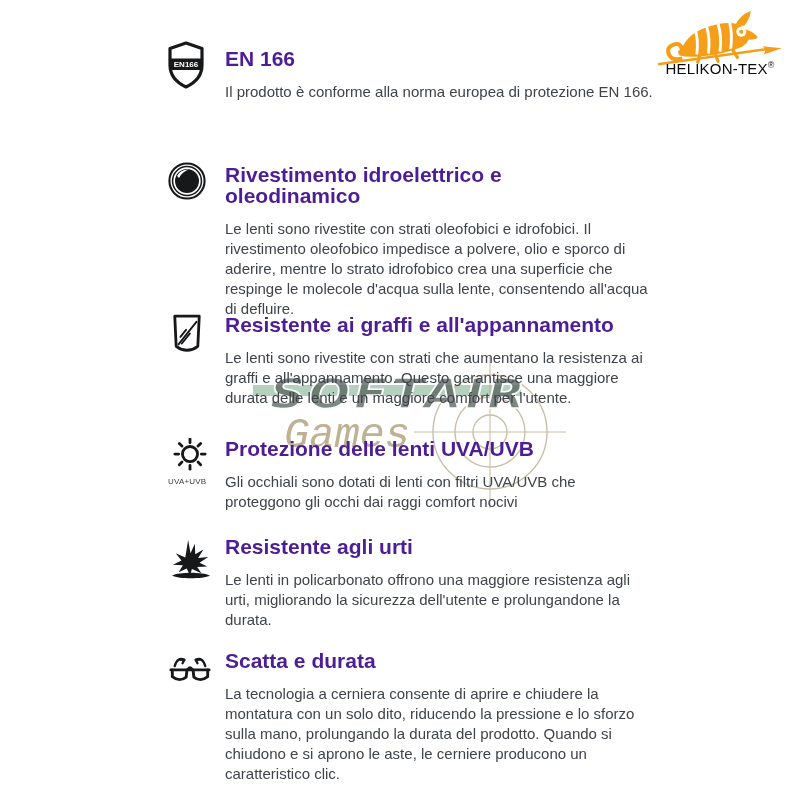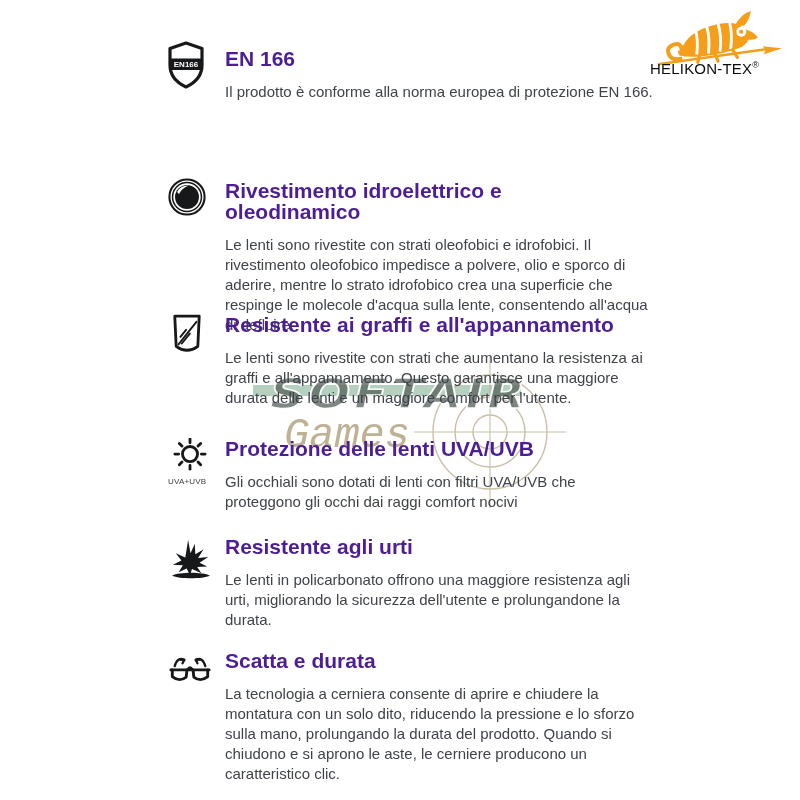--- a/index.html
+++ b/index.html
@@ -1,21 +1,21 @@
 <!DOCTYPE html>
 <html><head>
 <meta charset="utf-8">
 <style>
   html,body{margin:0;padding:0;}
   body{
     width:800px;height:800px;position:relative;background:#ffffff;
     font-family:"Liberation Sans", sans-serif;overflow:hidden;
   }
   
-  .logo{position:absolute;top:8px;right:10px;width:140px;text-align:left;z-index:2;}
+  .logo{position:absolute;top:8px;right:10px;width:140px;text-align:center;z-index:2;}
   .logo svg{display:block;margin:0 auto;}
   .brand-line{margin-top:-8px;font-size:15px;font-weight:500;color:#0d0d0d;letter-spacing:.2px;white-space:nowrap;}
   .brand-line sup{font-size:9px;vertical-align:super;}
   
   .watermark{position:absolute;left:250px;top:370px;width:330px;height:140px;z-index:1;pointer-events:none;}
   .wm-band{position:absolute;left:3px;top:15px;width:268px;height:11px;background:rgba(110,161,130,.5);}
   .wm-title{
     position:absolute;left:20px;top:1px;margin:0;
     font-family:"DejaVu Sans",sans-serif;font-weight:bold;font-style:italic;
     font-size:40px;letter-spacing:3px;color:rgba(90,101,94,.78);
@@ -88,21 +88,21 @@
       <path d="M1 17.5 H35 V29 H1 Z" fill="#17181a"></path>
       <text x="18" y="26.3" text-anchor="middle" font-size="8" font-weight="bold" fill="#ffffff">EN166</text>
     </svg>
   </div>
   <div class="ftext">
     <h3>EN 166</h3>
     <p>Il prodotto è conforme alla norma europea di protezione EN 166.</p>
   </div>
 </section>
 
-<section class="feature" style="top:180px">
+<section class="feature" style="top:164px">
   <div class="ficon" style="top:-2px">
     <svg width="38" height="38" viewBox="0 0 40 40">
       <circle cx="20" cy="20" r="18.5" fill="none" stroke="#17181a" stroke-width="2.2"></circle>
       <circle cx="20" cy="20" r="15.2" fill="none" stroke="#17181a" stroke-width="1.6"></circle>
       <circle cx="20" cy="20" r="12.6" fill="#17181a"></circle>
       <path d="M9.5 14.8 Q 13 7.6 21.8 7.9 Q 14.5 10.6 11.6 16.8 Z" fill="#ffffff"></path>
     </svg>
   </div>
   <div class="ftext">
     <h3>Rivestimento idroelettrico e oleodinamico</h3>

